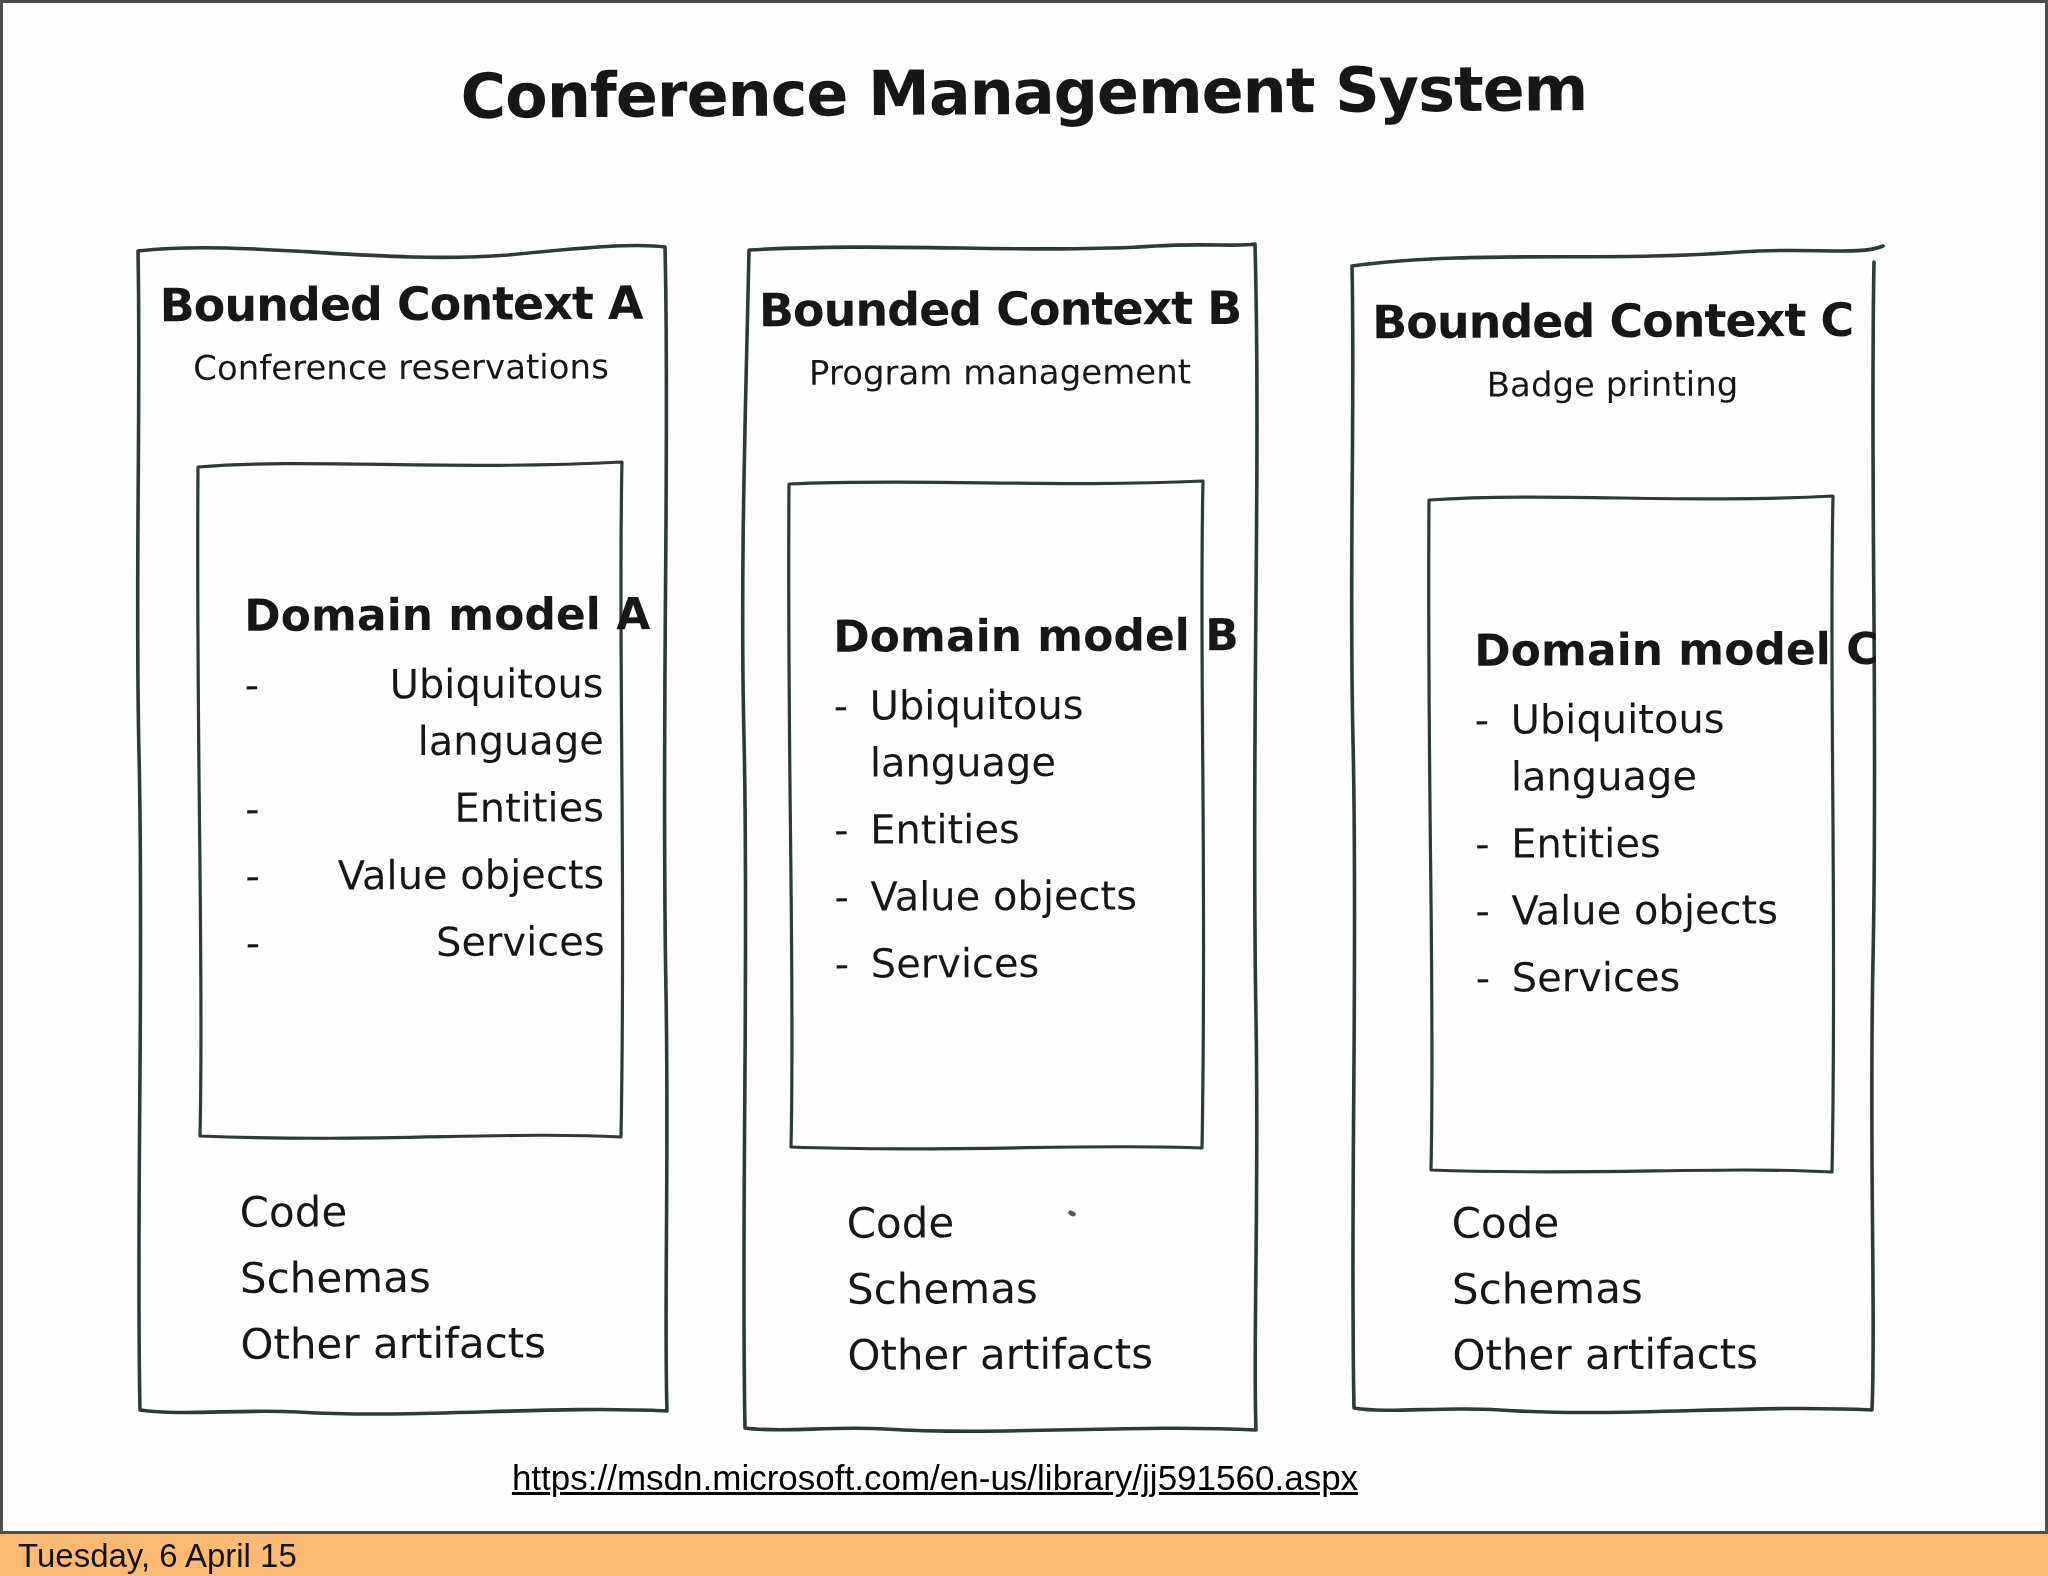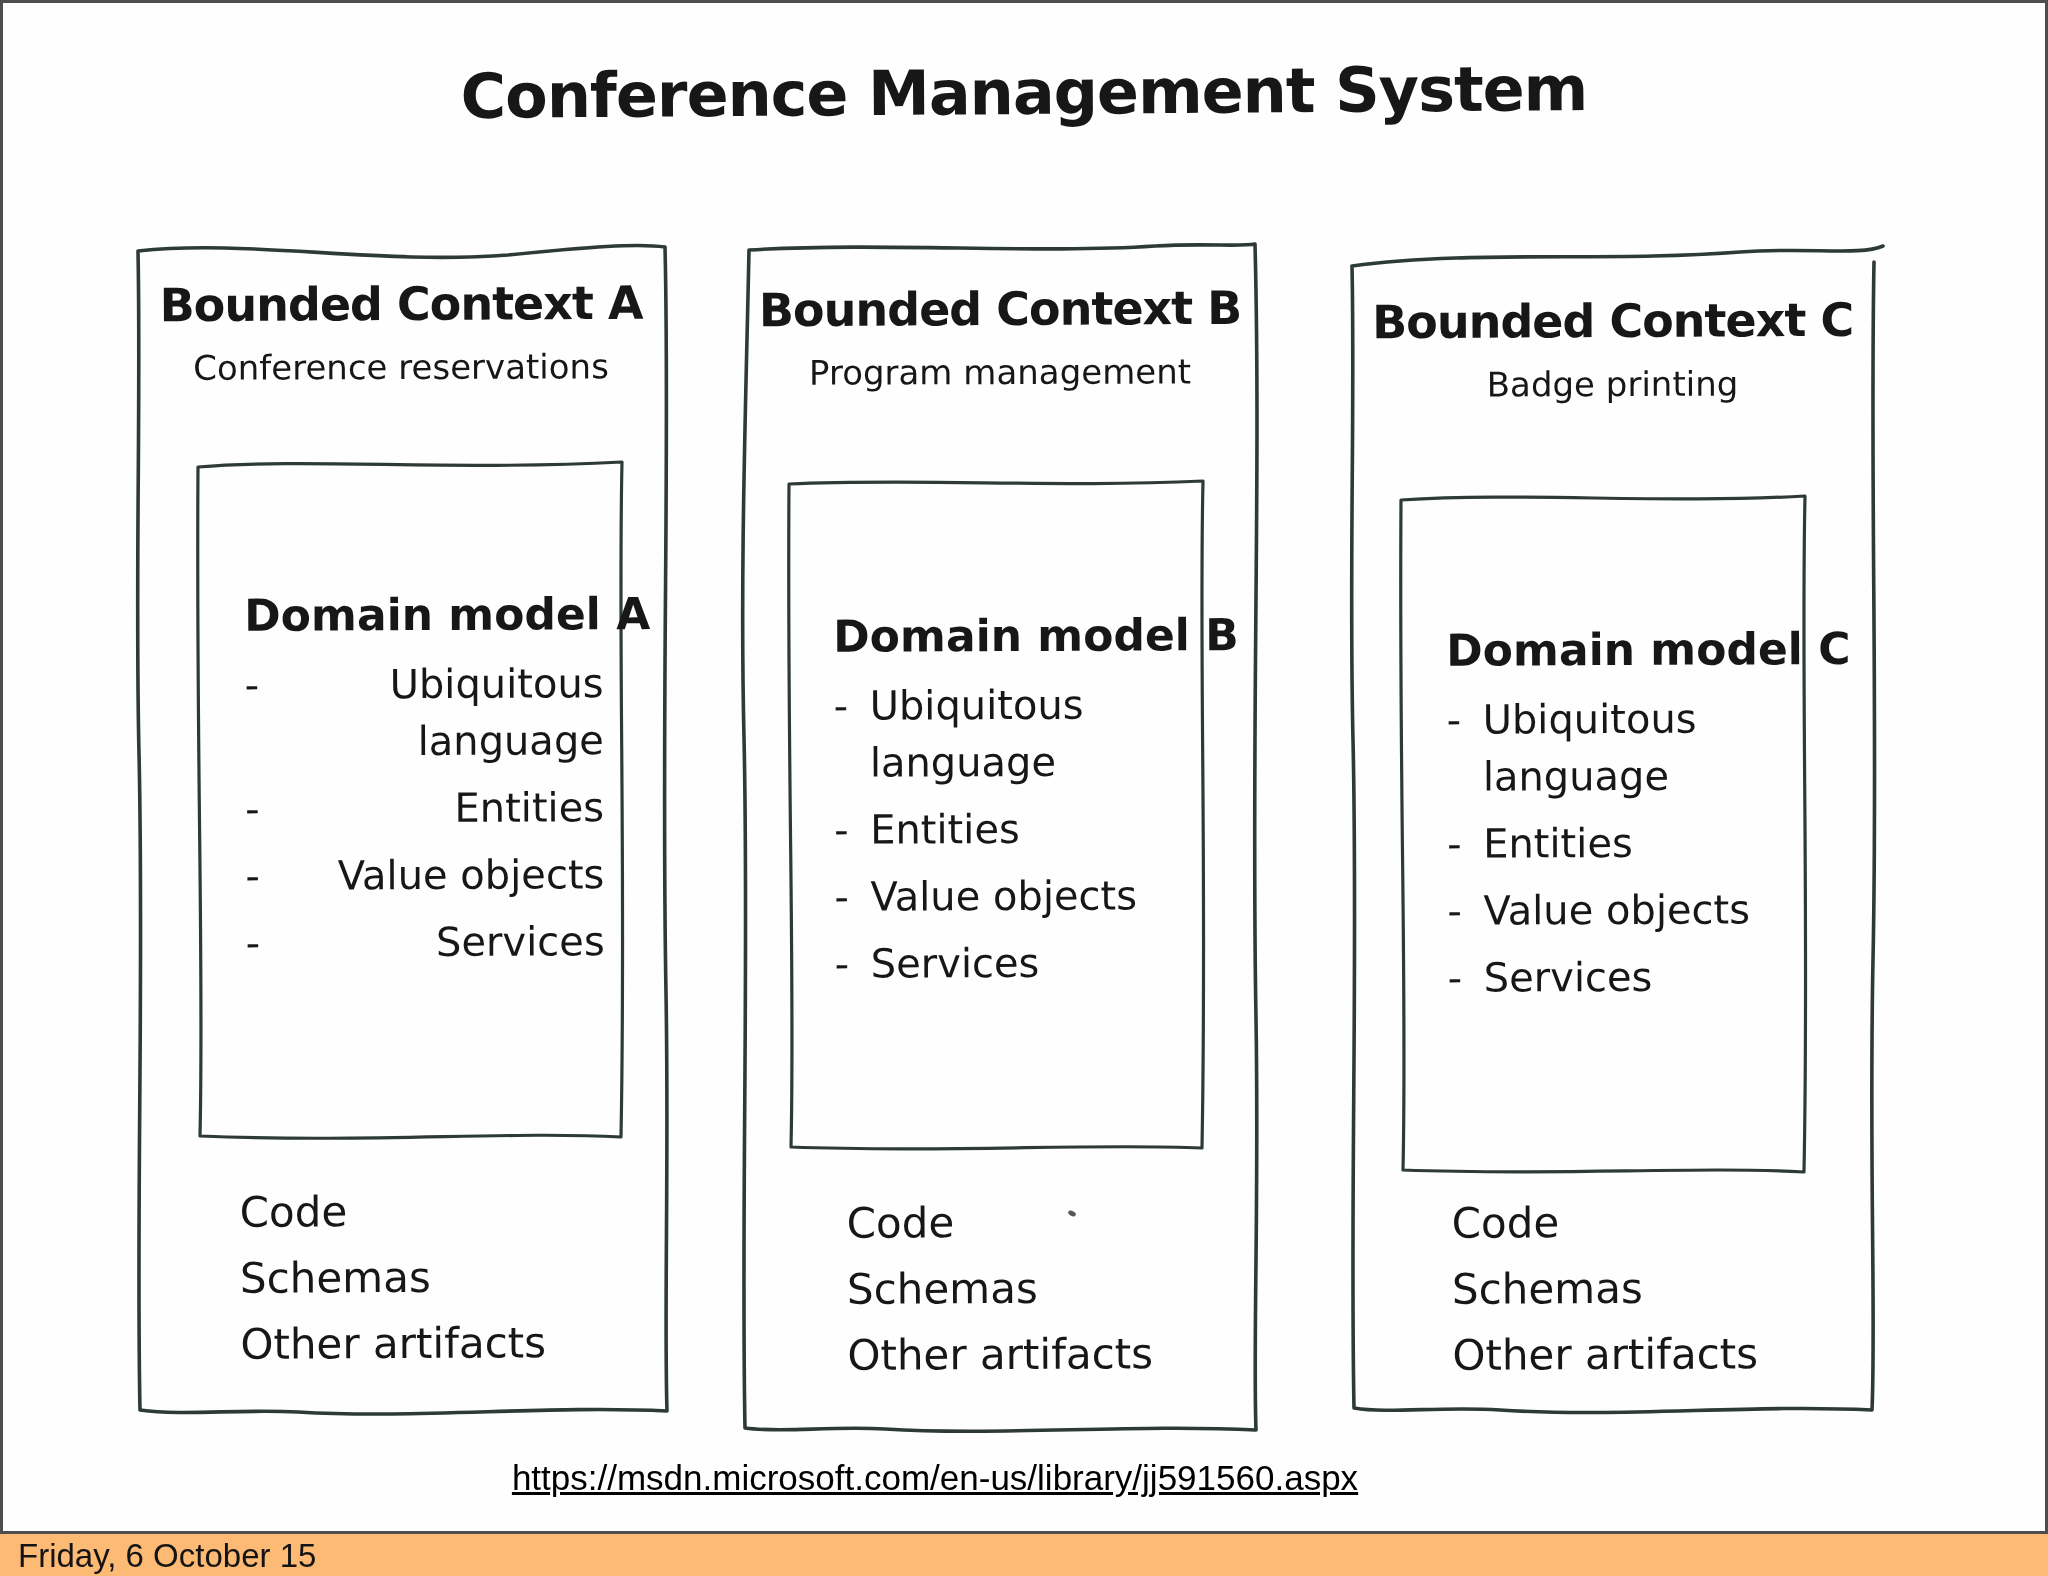--- a/index.html
+++ b/index.html
@@ -29,21 +29,21 @@
   .bc-head {
     position:relative; text-align:center; padding-top:44px;
     font-size:46px; font-weight:bold; letter-spacing:-1px;
     transform:rotate(-0.3deg); white-space:nowrap;
   }
   .ctx.c .bc-head { padding-top:54px; }
   .bc-sub { text-align:center; font-size:34px; margin-top:16px; transform:rotate(-0.2deg); }
   .dm { position:absolute; }
   .ctx.a .dm { left:62px; top:220px; width:440px; height:692px;text-align:right; }
   .ctx.b .dm { left:44px; top:236px; width:434px; height:682px; }
-  .ctx.c .dm { left:52px; top:248px; width:422px; height:692px; }
+  .ctx.c .dm { left:80px; top:248px; width:422px; height:692px; }
   .dm-inner { position:absolute; left:55px; top:136px; right:26px; transform:rotate(-0.25deg); }
   .dm-title { font-size:44px; font-weight:bold; margin-bottom:16px; white-space:nowrap; }
   .dm-list { font-size:40px; line-height:57px; }
   .dm-item { position:relative; margin-top:10px; padding-left:36px; }
   .dm-item::before { content:"-"; position:absolute; left:0; top:0; }
   .artifacts {
     position:absolute; left:112px; font-size:42px; line-height:66px;
     transform:rotate(-0.3deg); white-space:nowrap;
   }
   .ctx.a .artifacts { top:946px; }
@@ -151,14 +151,14 @@
       <div>Other artifacts</div>
     </div>
   </div>
 
   <div class="speck"></div>
 
   <div class="link-row">
     <a href="#">https://msdn.microsoft.com/en-us/library/jj591560.aspx</a>
   </div>
 
-  <div class="date">Friday, 6 October 15</div>
+  <div class="date">Tuesday, 6 April 15</div>
 </div>
 
 </body></html>

